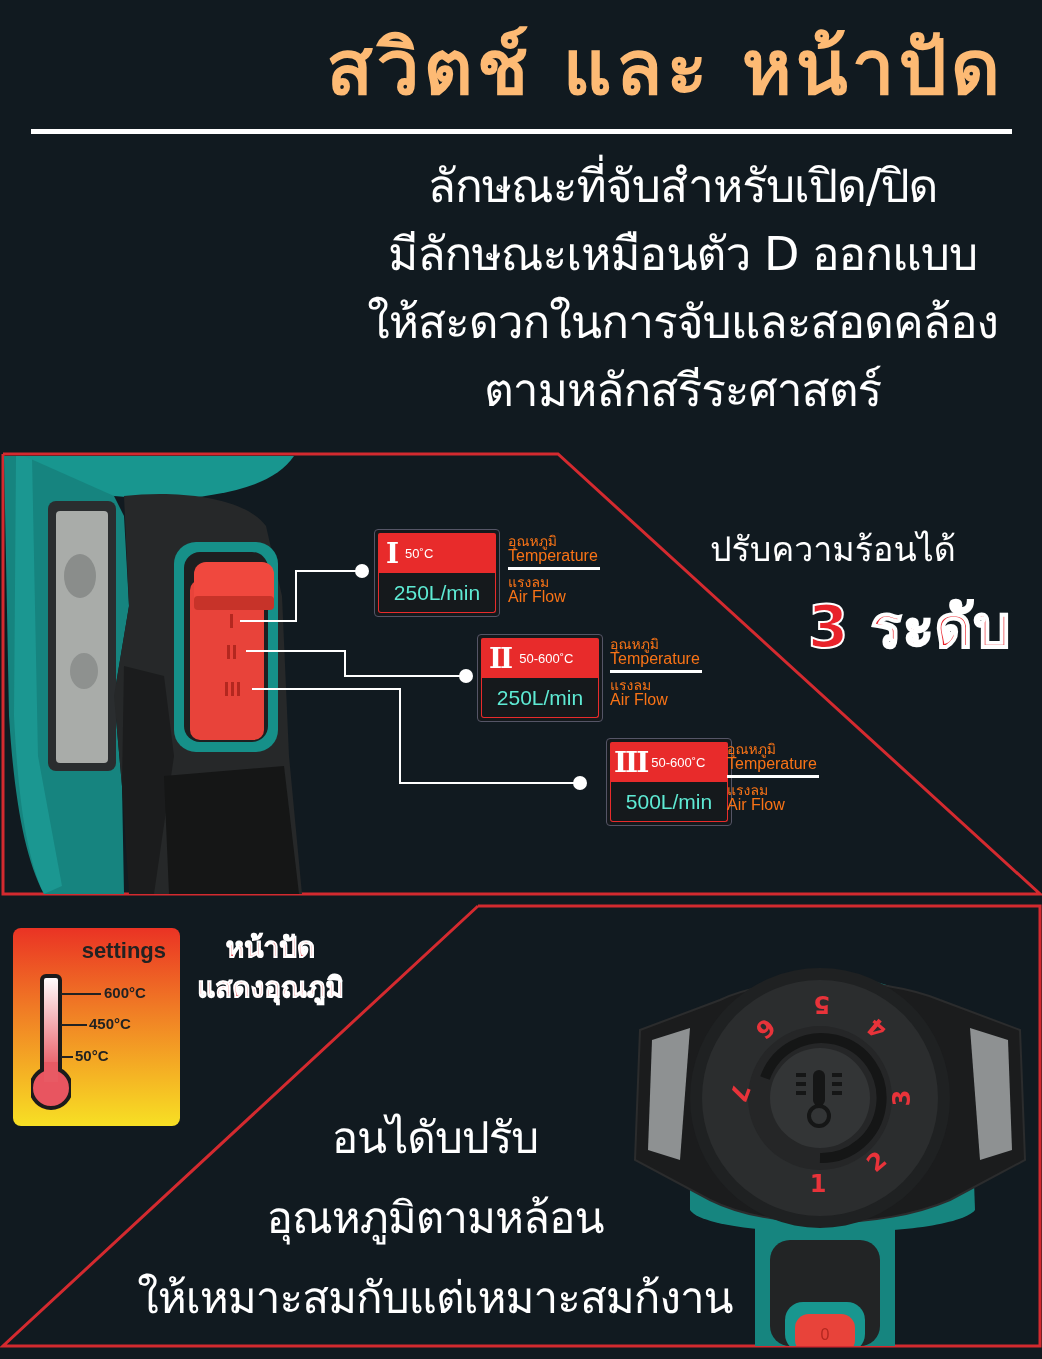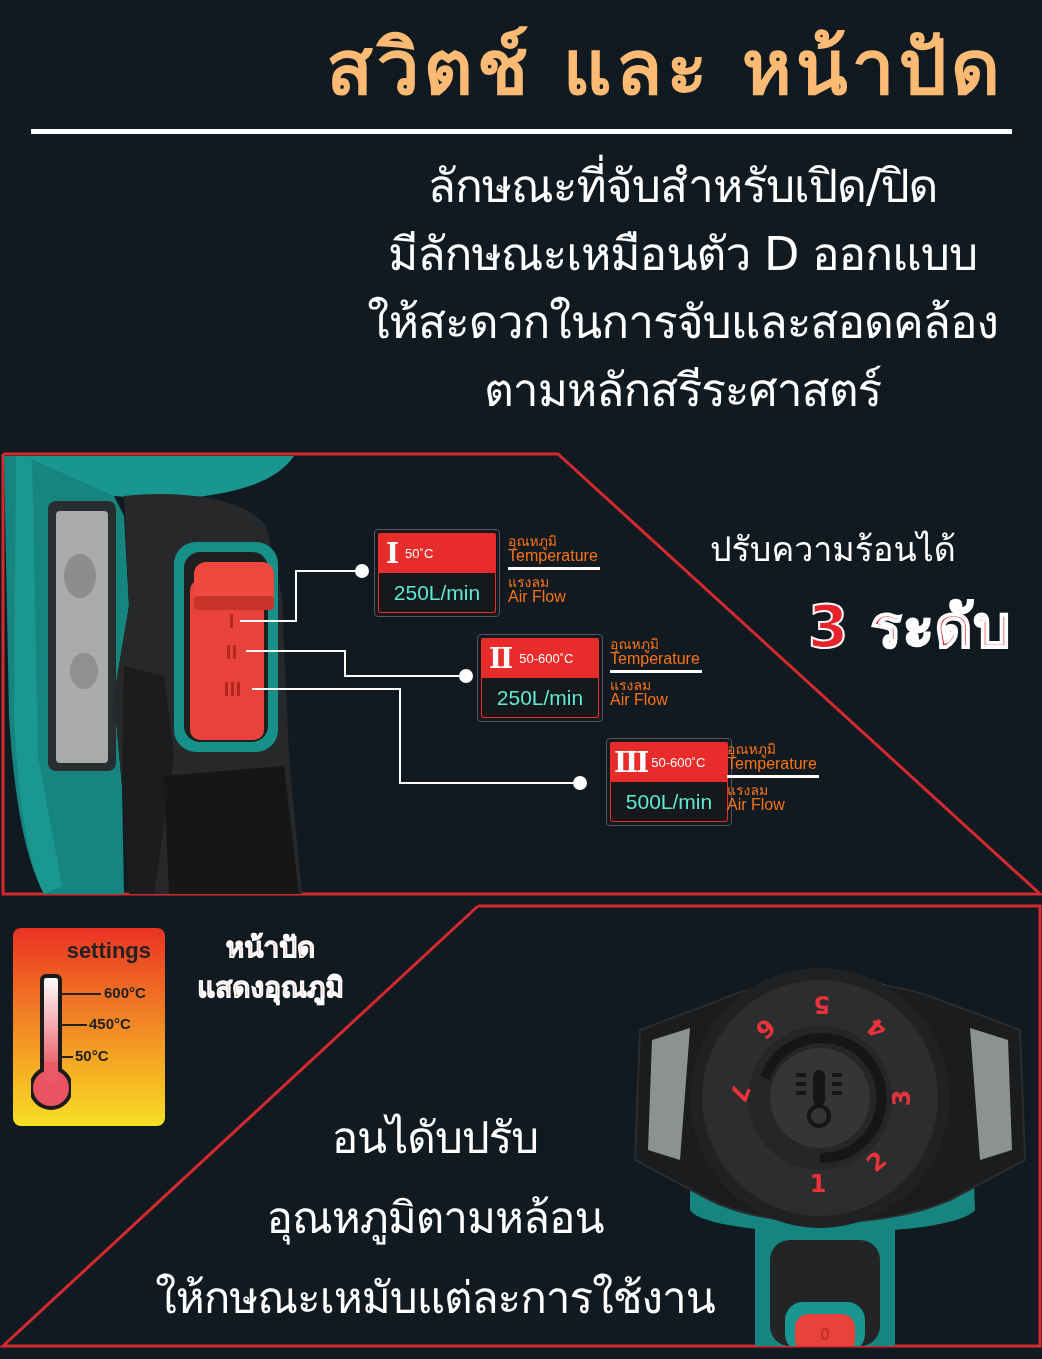--- a/index.html
+++ b/index.html
@@ -46,21 +46,21 @@
   .spec-label .bar { height: 3px; background: #fff; margin: 4px 0 4px 0; width: 92px; }
 
   .adjust-heading { position: absolute; left: 710px; top: 522px; font-size: 34px; color: #fff; white-space: nowrap; }
   .levels {
     position: absolute; left: 808px; top: 580px; font-size: 58px; font-weight: bold; color: #e8222a;
     white-space: nowrap; -webkit-text-stroke: 2px #fff; letter-spacing: 1px;
   }
 
   
   .thermo-card {
-    position: absolute; left: 13px; top: 928px; width: 152px; height: 198px; border-radius: 8px;
+    position: absolute; left: 13px; top: 928px; width: 167px; height: 198px; border-radius: 8px;
     background: linear-gradient(180deg, #ea3324 0%, #f07a25 40%, #f5b524 75%, #f7e024 100%);
   }
   .thermo-card .settings { position: absolute; right: 14px; top: 10px; font-family: "Liberation Sans", sans-serif; font-weight: bold; font-size: 22px; color: #222; }
   .tick { position: absolute; height: 2px; background: #222; }
   .tick-label { position: absolute; font-family: "Liberation Sans", sans-serif; font-weight: bold; font-size: 15px; color: #222; }
 
   .display-heading {
     position: absolute; left: 178px; top: 928px; width: 185px; text-align: center;
     font-size: 28px; font-weight: bold; color: #e8222a; line-height: 40px;
     -webkit-text-stroke: 1px #fff;
@@ -198,21 +198,21 @@
 </div>
 
 <div class="display-heading">
   <div>หน้าปัด</div>
   <div>แสดงอุณภูมิ</div>
 </div>
 
 <div class="dial-desc">
   <div>อนไดับปรับ</div>
   <div>อุณหภูมิตามหล้อน</div>
-  <div>ให้กษณะเหมับแต่ละการใช้งาน</div>
+  <div>ให้เหมาะสมกับแต่เหมาะสมก้งาน</div>
 </div>
 
 <div class="dial-wrap">
   <svg width="420" height="436" viewBox="0 0 420 436">
 
     <path d="M70,160 C90,40 320,30 350,160 L355,300 C330,330 90,330 70,300 Z" fill="#16857f"></path>
 
     <rect x="135" y="300" width="140" height="136" fill="#16857f"></rect>
     <rect x="150" y="330" width="110" height="106" rx="20" fill="#222425"></rect>
     <rect x="165" y="392" width="80" height="50" rx="18" fill="#18968f"></rect>

